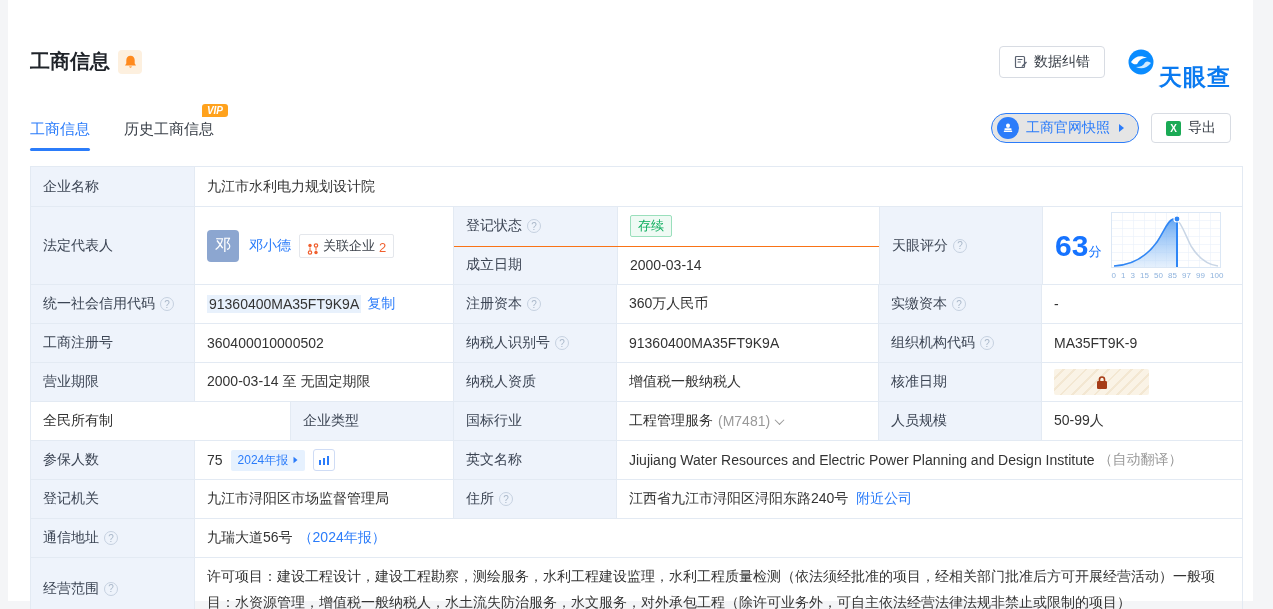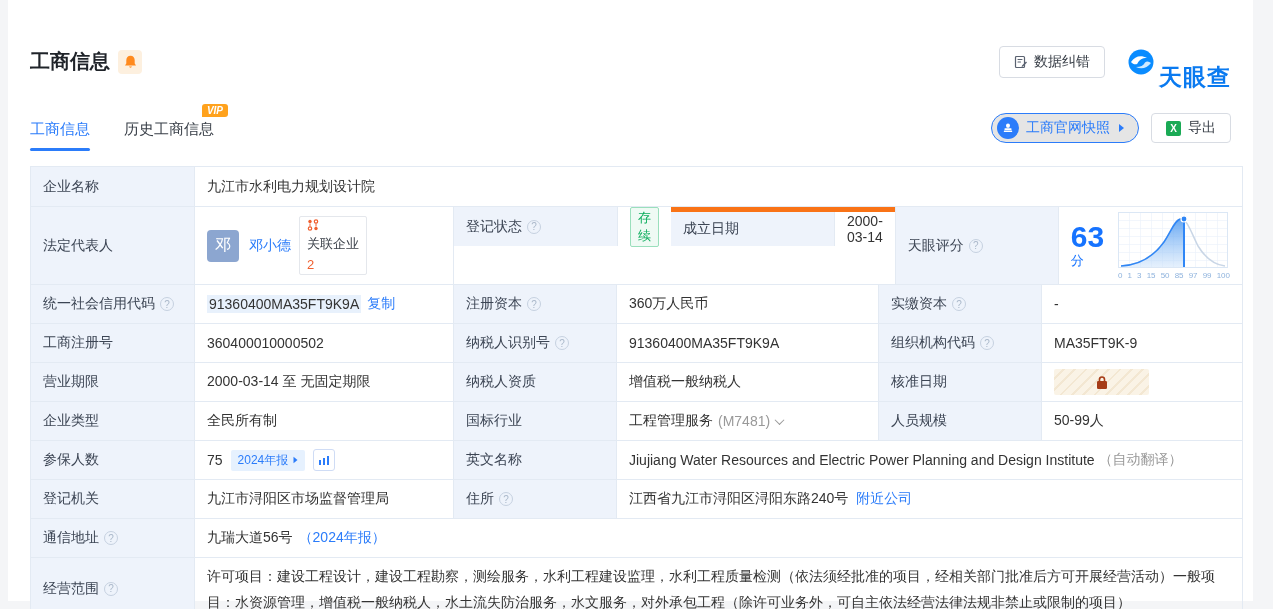--- a/index.html
+++ b/index.html
@@ -37,33 +37,33 @@
   .t-row + .t-row { border-top:1px solid #e3eaf3; }
   .cell { padding:3px 12px; display:flex; align-items:center; font-size:14px; color:#333; border-left:1px solid #e3eaf3; }
   .cell:first-child { border-left:none; }
   .lbl { width:163px; background:#eef3fb; color:#3f4document5; color:#3c4554; flex:0 0 163px; gap:5px; }
   .v1 { flex:0 0 259px; }
   .v2 { flex:0 0 262px; }
   .grow { flex:1 1 auto; }
   .h39 { height:39px; }
   .h78 { height:78px; }
   .h62 { height:62px; }
-  .inner-col { display:flex; flex-direction:row; flex:0 0 426px; border-left:1px solid #e3eaf3; }
+  .inner-col { display:flex; flex-direction:column; flex:0 0 426px; border-left:1px solid #e3eaf3; }
   .inner-row { display:flex; height:39px; }
-  .inner-row + .inner-row { border-top:5px solid #f97316; }
+  .inner-row + .inner-row { border-top:1px solid #f97316; }
   .inner-row .lbl { border-left:none; }
   .inner-row .cell { border-left:1px solid #e3eaf3; }
   .inner-row .cell.lbl { border-left:none; }
 
   .help { width:14px; height:14px; border-radius:50%; border:1px solid #c6d1e0; color:#aab8ca; font-size:10px; display:inline-flex; align-items:center; justify-content:center; cursor:pointer; flex:0 0 14px; }
   .link { color:#2b7cfa; cursor:pointer; text-decoration:none; }
   .gray { color:#999; }
   .badge-status { color:#0fae5f; background:#effaf4; border:1px solid #9adfbc; font-size:13px; padding:1px 7px; border-radius:2px; }
   .avatar { width:32px; height:32px; border-radius:4px; background:#8ca6d0; color:#fff; font-size:16px; display:flex; align-items:center; justify-content:center; margin-right:10px; cursor:pointer; }
-  .rel-badge { display:flex; align-items:flex-start; gap:4px; border:1px solid #e4e7ec; border-radius:2px; padding:2px 7px; margin-left:8px; font-size:13px; color:#3a4049; cursor:pointer;flex-direction:column; }
+  .rel-badge { display:flex; align-items:flex-end; gap:4px; border:1px solid #e4e7ec; border-radius:2px; padding:2px 7px; margin-left:8px; font-size:13px; color:#3a4049; cursor:pointer; }
   .rel-count { color:#f05f2e; }
   .code-hl { background:#e8f1fc; padding:1px 2px; }
   .chev { display:inline-block; width:7px; height:7px; border-right:1px solid #999; border-bottom:1px solid #999; transform:rotate(45deg) translate(-1px,-1px); margin-left:6px; }
   .lock-box { width:95px; height:26px; border-radius:2px; display:flex; align-items:center; justify-content:center;
     background:repeating-linear-gradient(135deg,#faf3e6 0 6px,#f3e7d2 6px 8px); cursor:pointer; }
   .annual-badge { display:inline-flex; align-items:center; gap:3px; background:#e6f1fe; color:#2b7cfa; font-size:12px; padding:2px 7px; border-radius:2px; margin-left:8px; cursor:pointer; }
   .annual-badge .tri-right { border-left-color:#2b7cfa; transform:scale(.8); }
   .trend-btn { width:22px; height:22px; border:1px solid #cfdcf5; border-radius:3px; display:flex; align-items:center; justify-content:center; margin-left:8px; cursor:pointer; background:#fff; }
 
   
@@ -272,22 +272,22 @@
         <span class="lock-box">
           <svg width="14" height="15" viewBox="0 0 14 15">
             <rect x="2" y="6" width="10" height="8" rx="1.2" fill="#a63c17"></rect>
             <path d="M4.5 6V4.5a2.5 2.5 0 0 1 5 0V6" fill="none" stroke="#a63c17" stroke-width="1.6"></path>
           </svg>
         </span>
       </div>
     </div>
 
     <div class="t-row h39">
+      <div class="cell v1">全民所有制</div>
       <div class="cell lbl">企业类型</div>
-      <div class="cell v1">全民所有制</div>
       <div class="cell lbl">国标行业</div>
       <div class="cell v2">
         <span>工程管理服务</span>
         <span class="gray" style="margin-left:5px;">(M7481)</span>
         <span class="chev"></span>
       </div>
       <div class="cell lbl">人员规模</div>
       <div class="cell grow">50-99人</div>
     </div>
 

